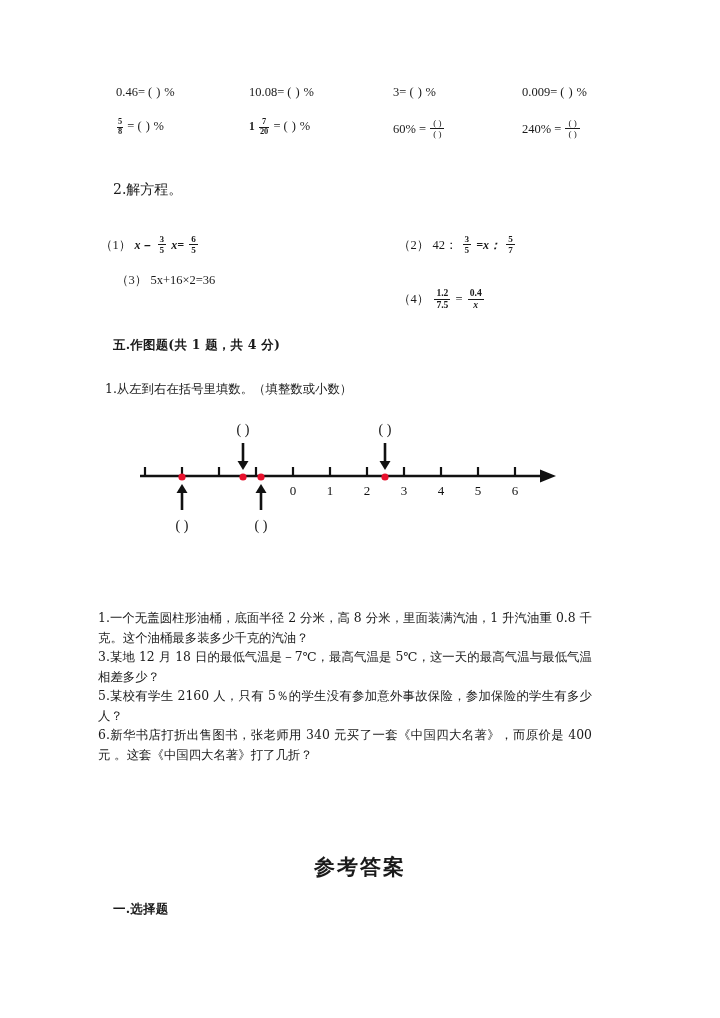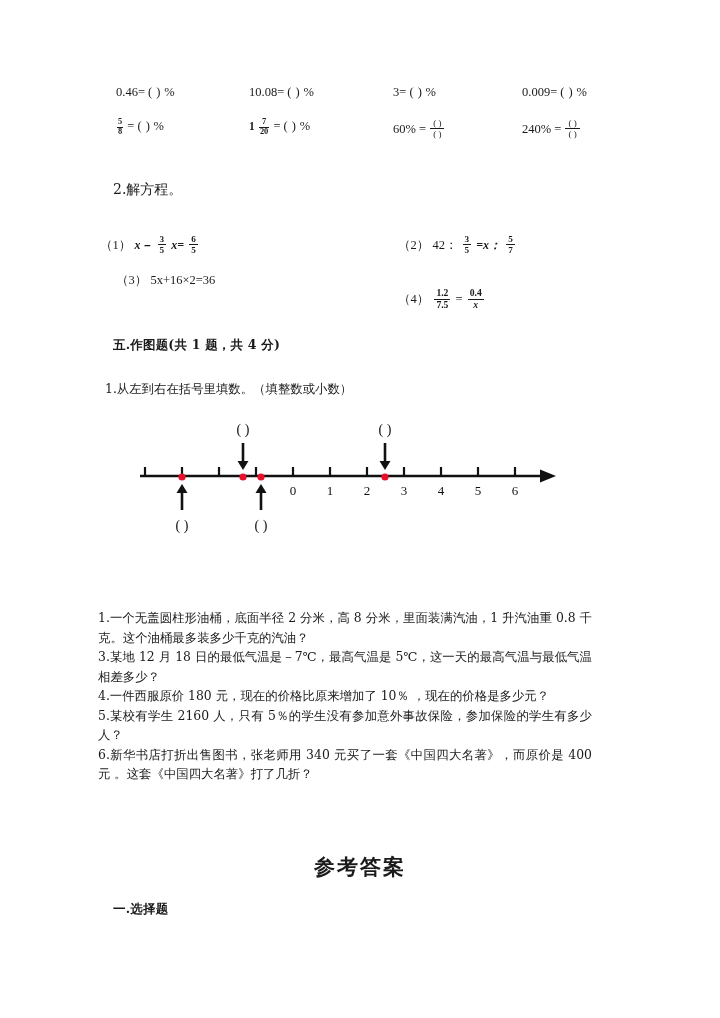--- a/index.html
+++ b/index.html
@@ -273,21 +273,20 @@
         <text x="69" y="110">(      )</text>
         <text x="148" y="110">(      )</text>
       </g>
     </svg>
   </div>
 
 
   <div class="abs" style="left:98px; top:608px; width:494px;">
     <div class="cn qline">1.一个无盖圆柱形油桶，底面半径 2 分米，高 8 分米，里面装满汽油，1 升汽油重 0.8 千克。这个油桶最多装多少千克的汽油？</div>
     <div class="cn qline">3.某地 12 月 18 日的最低气温是－7℃，最高气温是 5℃，这一天的最高气温与最低气温相差多少？</div>
-    <div class="cn qline">4.一件西服原价 180 元，现在的价格比原来增加了 10％ ，现在的价格是多少元？</div>
     <div class="cn qline">5.某校有学生 2160 人，只有 5％的学生没有参加意外事故保险，参加保险的学生有多少人？</div>
     <div class="cn qline">6.新华书店打折出售图书，张老师用 340 元买了一套《中国四大名著》，而原价是 400 元 。这套《中国四大名著》打了几折？</div>
   </div>
 
   <div class="abs cn answers-title" style="left:0px; top:853px; width:720px; text-align:center;">参考答案</div>
 
   <div class="abs cn sec-head" style="left:113px; top:901px;">一.选择题</div>
 
 </div>
 

